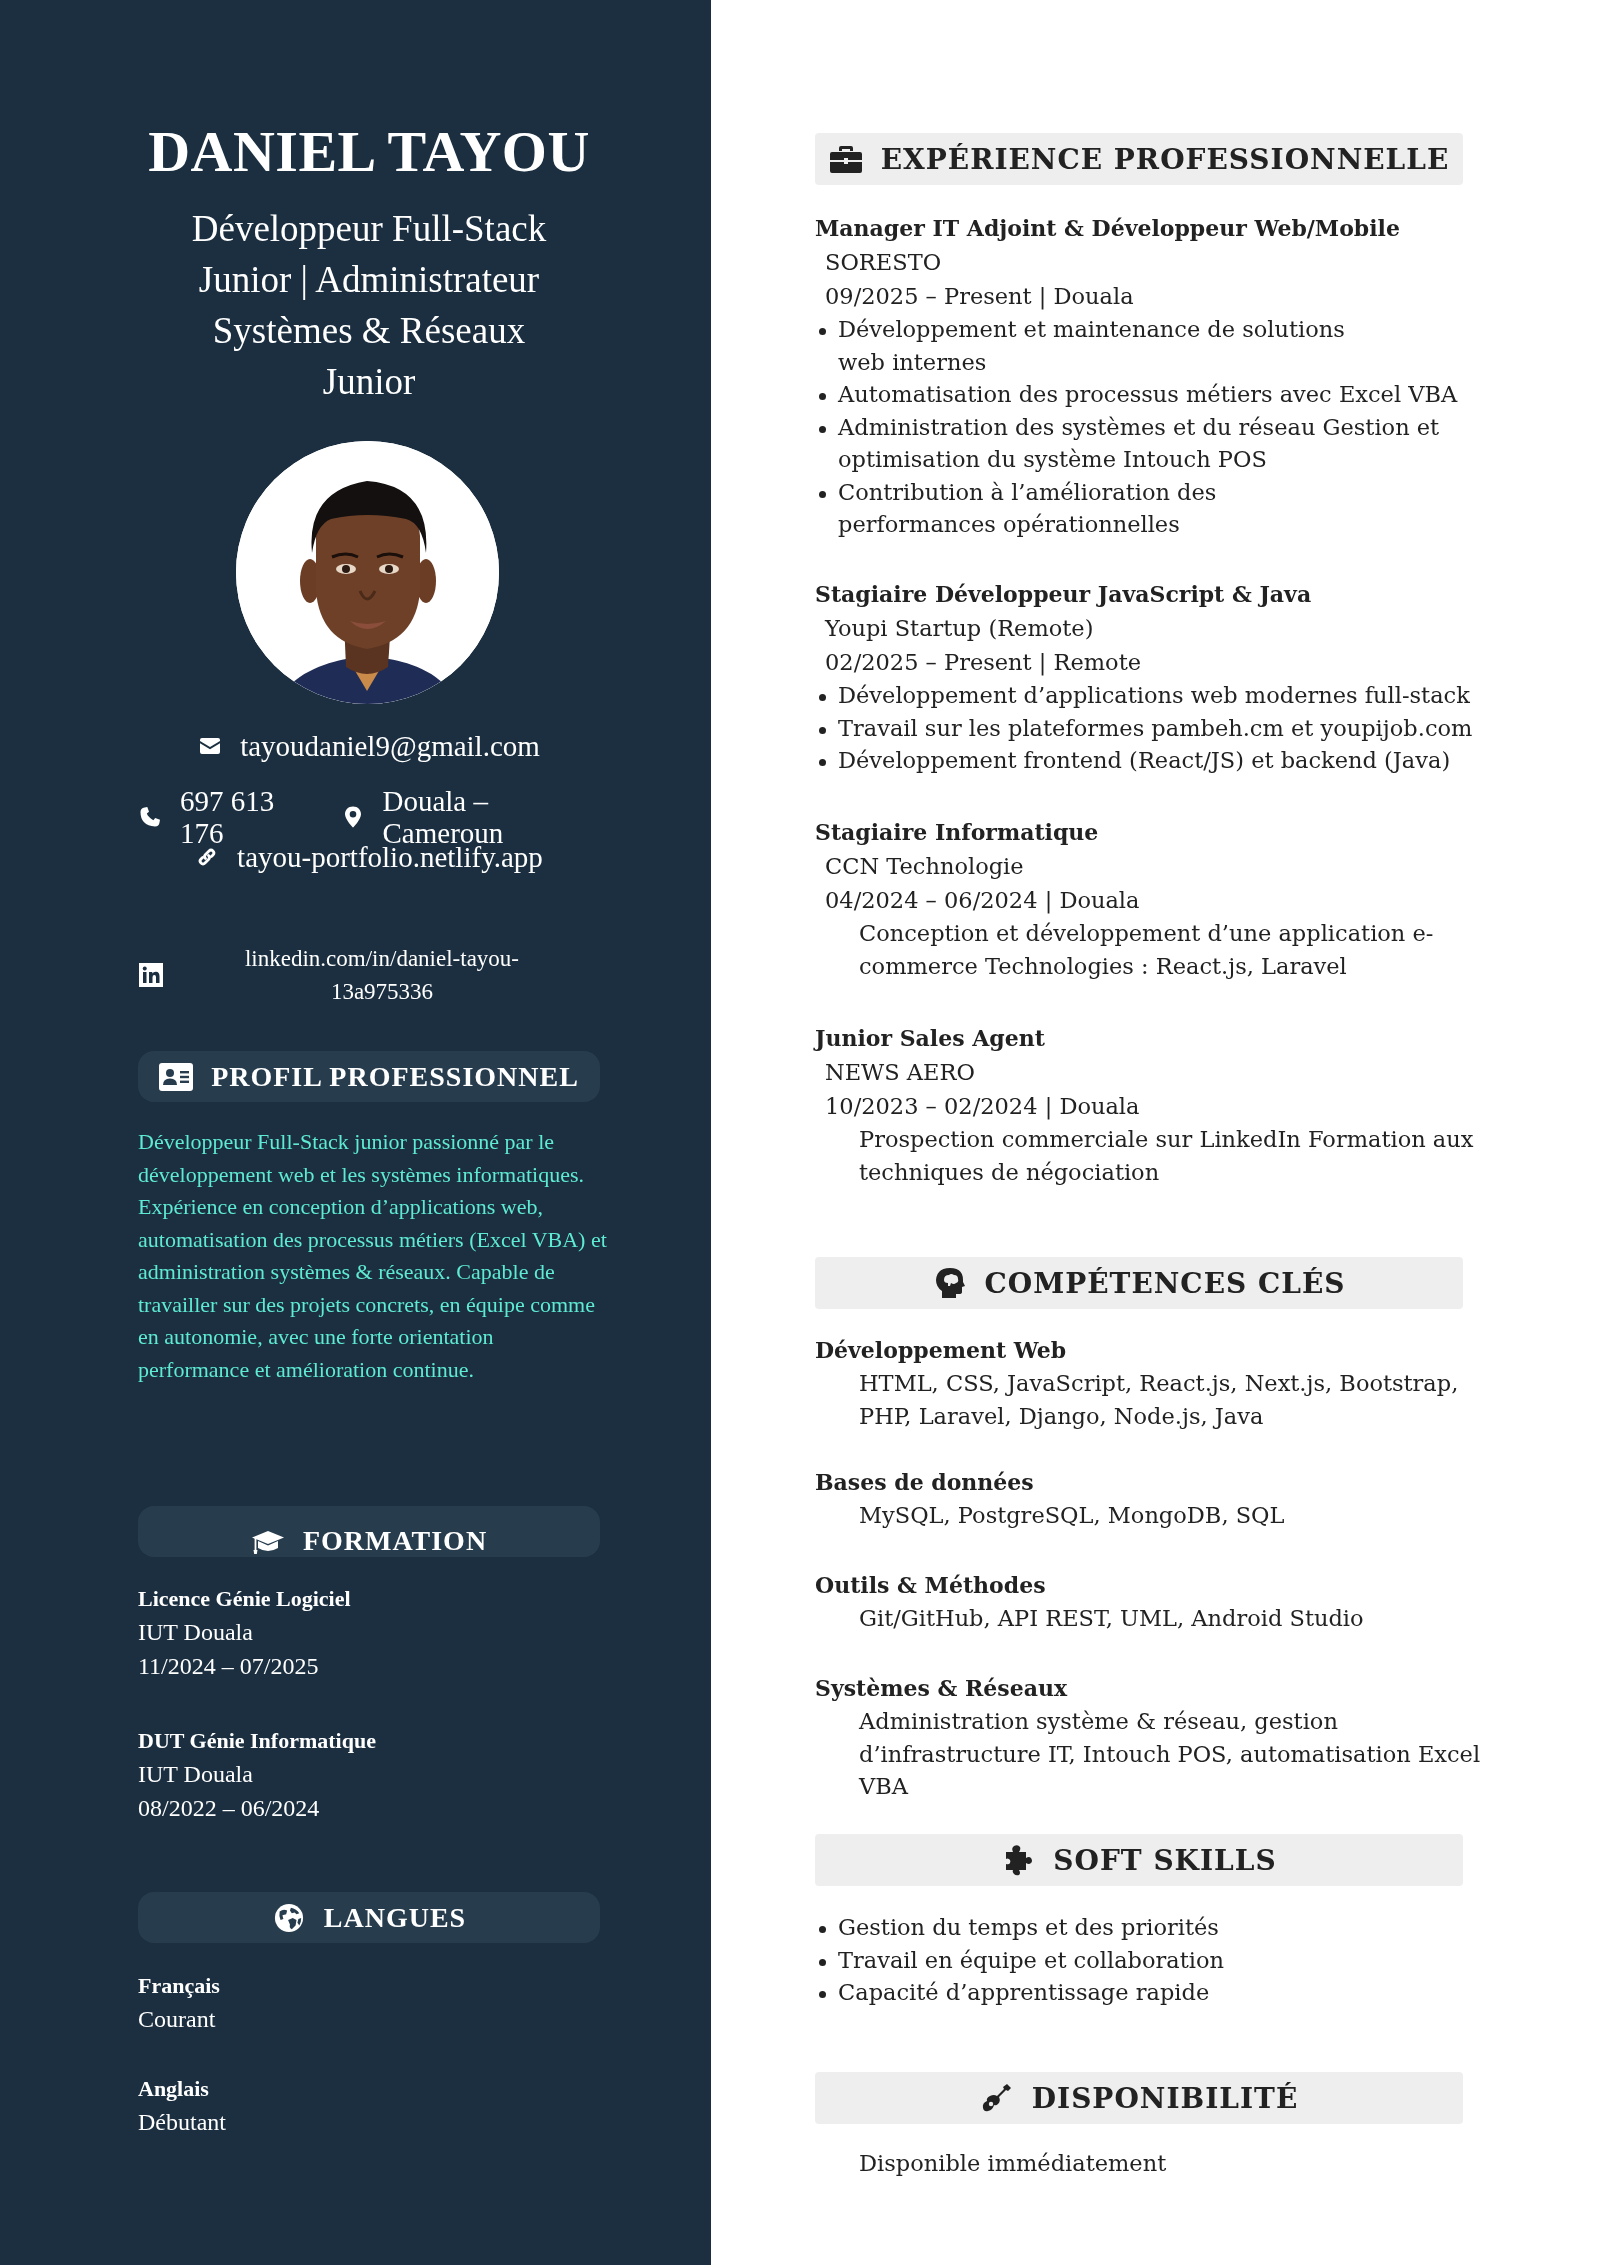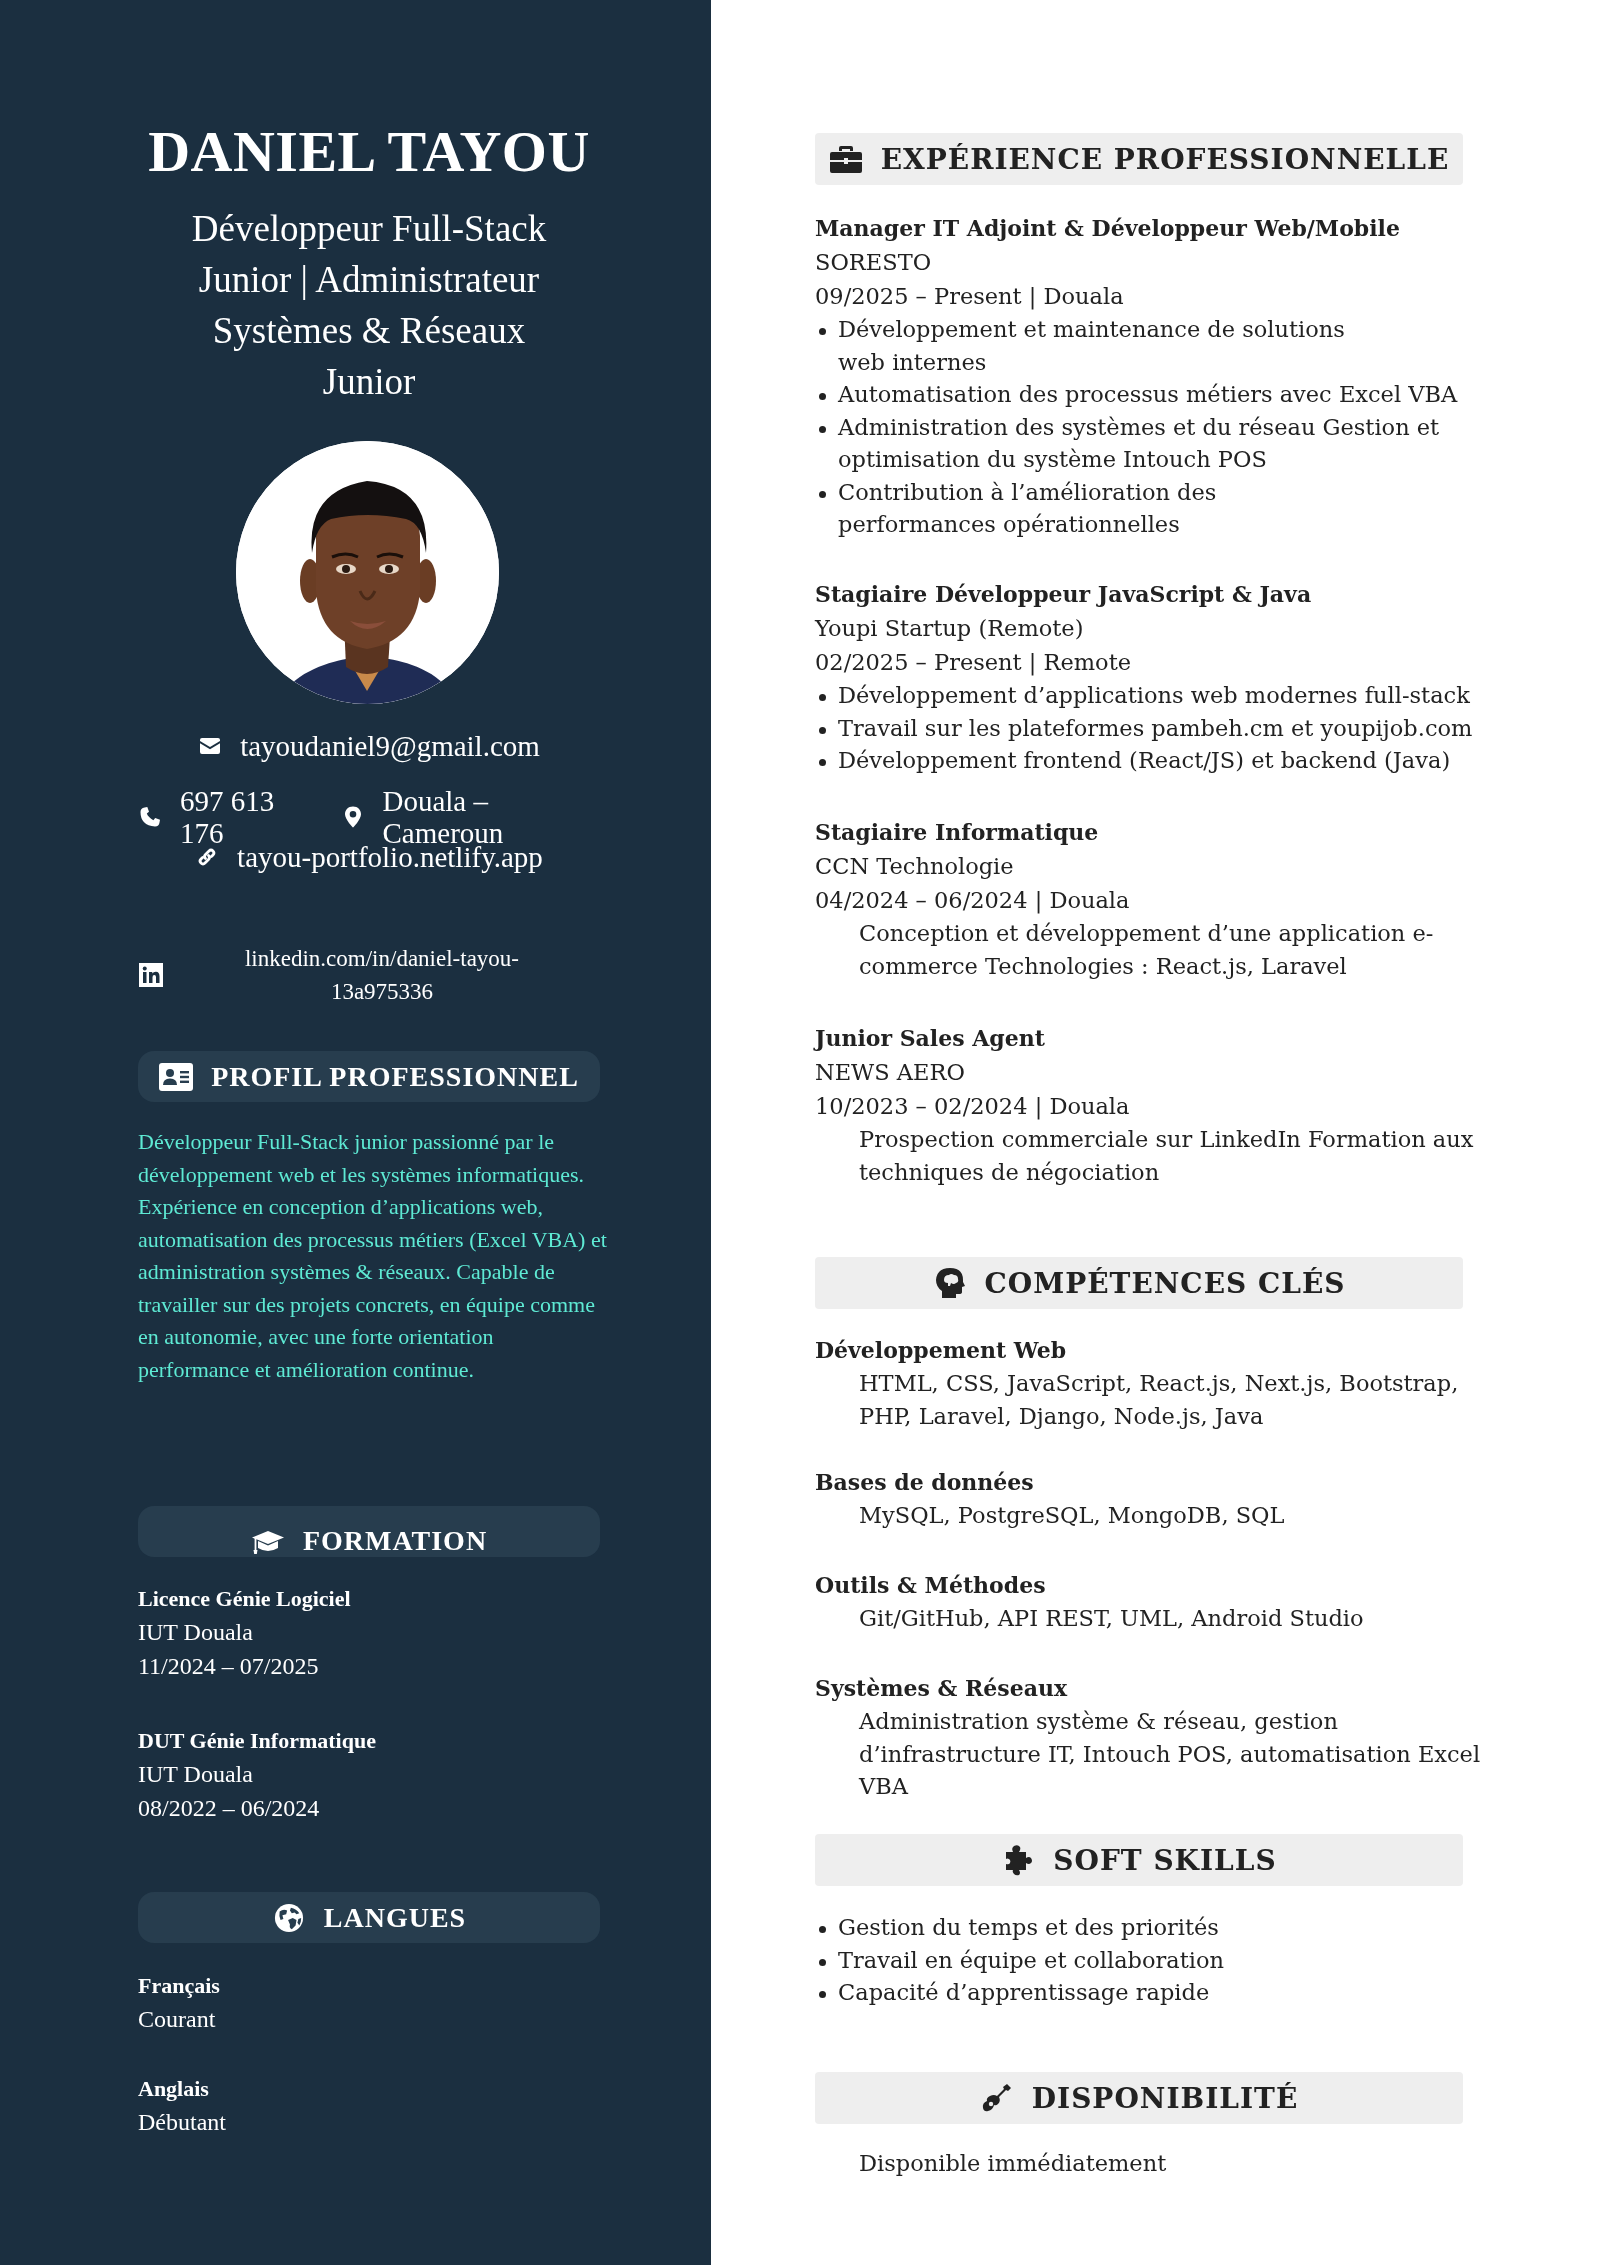--- a/index.html
+++ b/index.html
@@ -41,21 +41,21 @@
   .side-entry { left: 138px; width: 462px; color: #ffffff; }
 
   
   .main-header { left: 104px; width: 648px; height: 52px; background: #eeeeee; border-radius: 4px; display: flex; align-items: center; justify-content: center; }
   .main-header .ic { width: 34px; height: 32px; display: inline-flex; align-items: center; justify-content: center; margin-right: 18px; }
   .main-header .ic svg { width: 34px; height: 32px; fill: #222222; }
   .main-header .lbl { font-size: 28px; font-weight: bold; letter-spacing: 1px; color: #222222; }
 
   .job { left: 104px; width: 660px; color: #222222; }
   .job .t { font-size: 22px; font-weight: bold; line-height: 33px; }
-  .job .l { font-size: 22.5px; line-height: 34px; }
+  .job .l { font-size: 22.5px; line-height: 34px; margin-left: 10px; }
   .job ul { list-style: none; }
   .job li { position: relative; padding-left: 23px; font-size: 22.5px; line-height: 32.5px; }
   .job li::before { content: ""; position: absolute; left: 4px; top: 15px; width: 7px; height: 7px; border-radius: 50%; background: #222222; }
   .job .d { font-size: 22.5px; line-height: 32.5px; margin-left: 44px; }
 </style>
 </head>
 <body>
 
 <aside class="sidebar">
 

